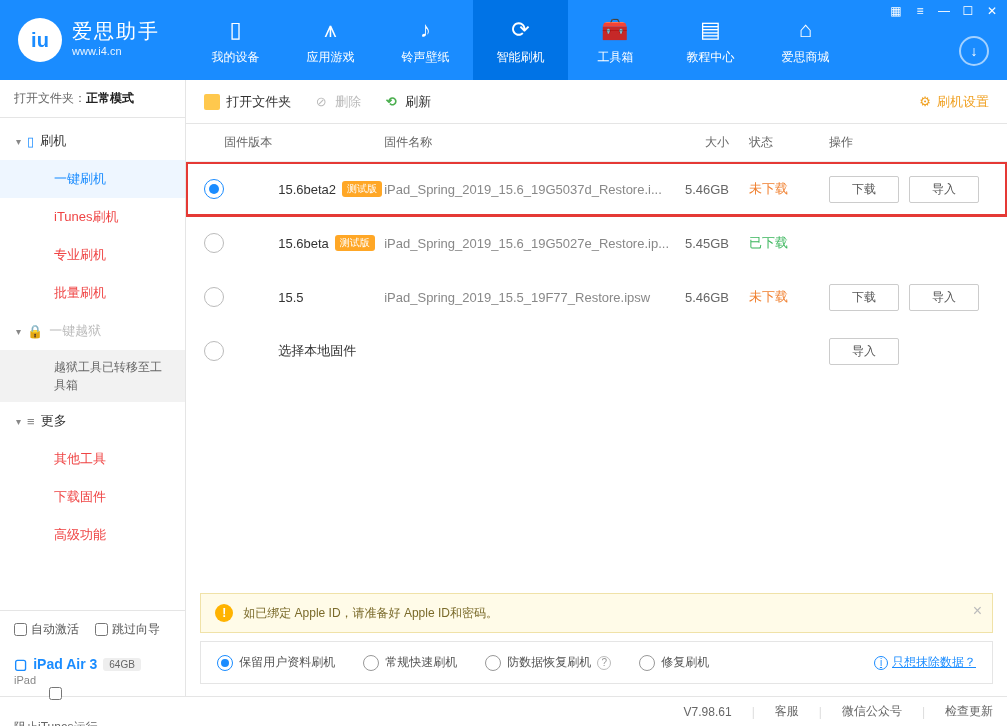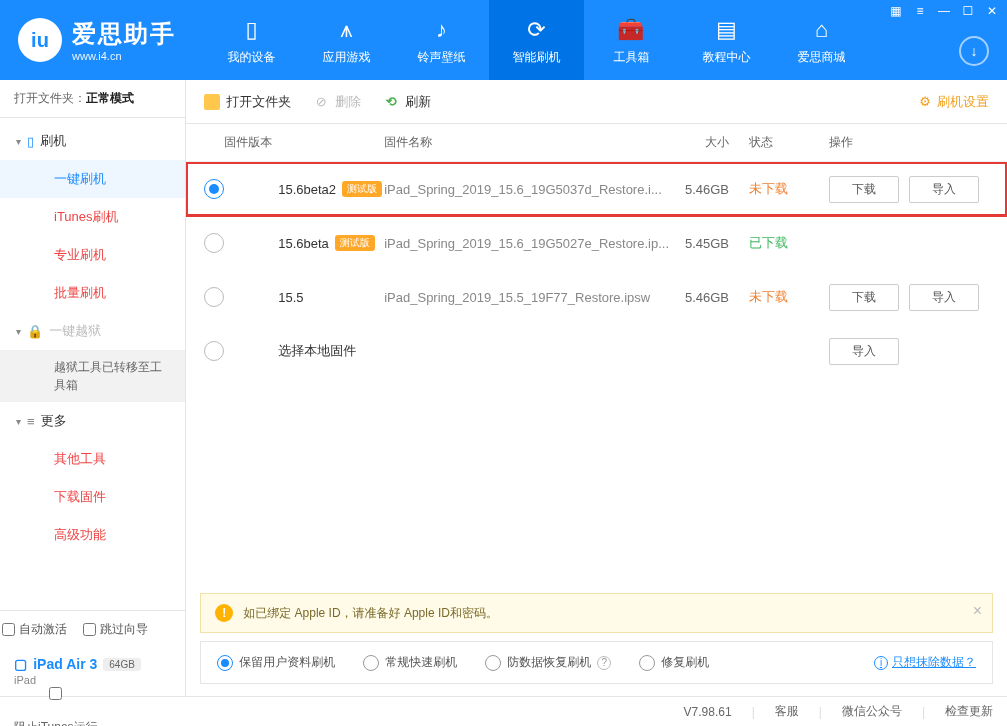--- a/index.html
+++ b/index.html
@@ -3,21 +3,21 @@
 <meta charset="utf-8">
 <style>
 * { margin: 0; padding: 0; box-sizing: border-box; font-family: "Microsoft YaHei", Arial, sans-serif; }
 body { width: 1007px; height: 726px; background: #fff; font-size: 13px; color: #333; overflow: hidden; }
 
 .header { background: linear-gradient(to bottom, #1a8cff, #1a8cff); height: 80px; display: flex; align-items: center; color: #fff; position: relative; }
 .window-controls { position: absolute; top: 4px; right: 8px; display: flex; gap: 10px; font-size: 12px; }
 .window-controls span { cursor: pointer; width: 14px; text-align: center; }
 .logo-block { display: flex; padding: 0 18px; }
 .logo-circle { width: 44px; height: 44px; border-radius: 50%; background: #fff; display: flex; align-items: center; justify-content: center; color: #1a8cff; font-weight: bold; font-size: 20px; margin-right: 10px; }
-.logo-text .t1 { font-size: 24px; font-weight: bold; letter-spacing: 2px; }
+.logo-text .t1 { font-size: 20px; font-weight: normal; letter-spacing: 2px; }
 .logo-text .t2 { font-size: 11px; opacity: .9; }
 .nav { display: flex; margin-left: 10px; }
 .nav-item { width: 95px; height: 80px; display: flex; flex-direction: column; align-items: center; justify-content: center; cursor: pointer; }
 .nav-item.active { background: #0073e6; }
 .nav-item .ic { font-size: 22px; height: 30px; display: flex; align-items: center; }
 .nav-item .lbl { font-size: 12px; margin-top: 4px; }
 .dl-circle { position: absolute; right: 18px; bottom: 14px; width: 30px; height: 30px; border: 2px solid rgba(255,255,255,.6); border-radius: 50%; display: flex; align-items: center; justify-content: center; font-size: 14px; cursor: pointer; }
 
 .body { display: flex; height: 616px; }
 .sidebar { width: 190px; border-right: 1px solid #e5e5e5; display: flex; flex-direction: column; }
@@ -26,21 +26,21 @@
 .side-list { flex: 1; overflow: auto; padding-top: 4px; }
 .cat { display: flex; align-items: center; padding: 10px 16px; color: #333; font-size: 13px; }
 .cat .chev { font-size: 10px; color: #888; margin-right: 6px; }
 .cat .ic { margin-right: 6px; color: #1a8cff; }
 .cat.disabled { color: #bbb; }
 .cat.disabled .ic { color: #ccc; }
 .sub { padding: 10px 16px 10px 54px; font-size: 13px; color: #ef4444; cursor: pointer; }
 .sub.active { background: #eef6ff; color: #1a8cff; }
 .sub.note { background: #f2f2f2; color: #666; font-size: 12px; padding: 8px 12px 8px 54px; line-height: 1.5; }
 .side-bottom { border-top: 1px solid #e5e5e5; }
-.auto-act { display: flex; align-items: center; padding: 10px 2px; gap: 16px; font-size: 12px; color: #555; }
+.auto-act { display: flex; align-items: center; padding: 10px 14px; gap: 16px; font-size: 12px; color: #555; }
 .auto-act label { display: flex; align-items: center; gap: 4px; }
 .auto-act input { margin: 0; }
 .device-box { padding: 8px 14px 10px; }
 .dev-name { color: #1a8cff; font-weight: bold; font-size: 14px; display: flex; align-items: center; gap: 6px; }
 .dev-name .dic { font-size: 14px; }
 .dev-name .cap { font-size: 10px; background: #eee; color: #666; padding: 1px 6px; border-radius: 3px; font-weight: normal; }
 .dev-sub { color: #888; font-size: 11px; margin-top: 2px; }
 
 .main { flex: 1; display: flex; flex-direction: column; }
 .toolbar { height: 44px; border-bottom: 1px solid #e5e5e5; display: flex; align-items: center; padding: 0 18px; gap: 22px; }

